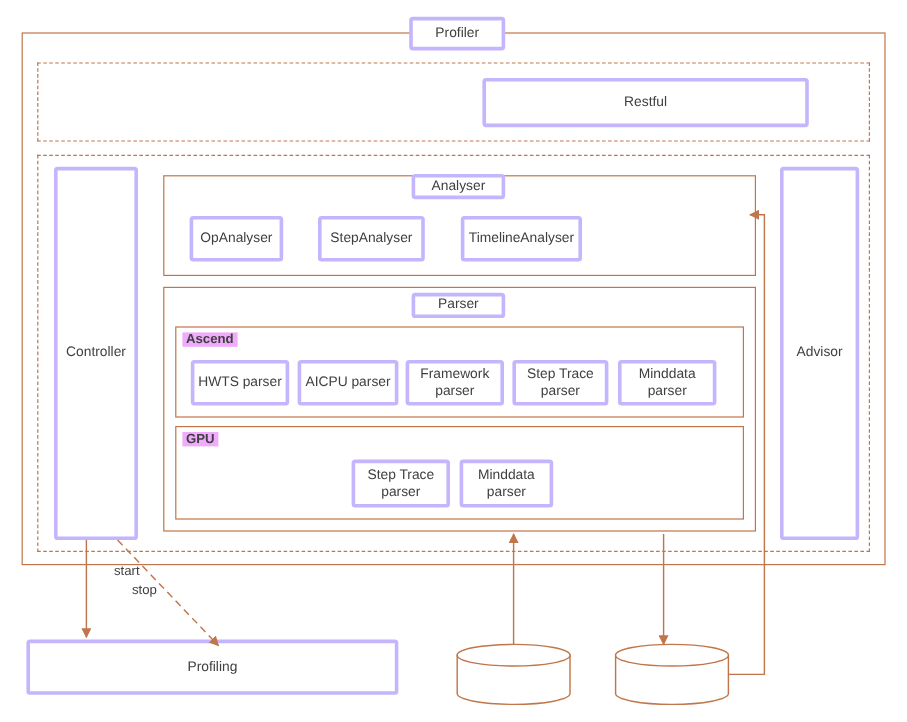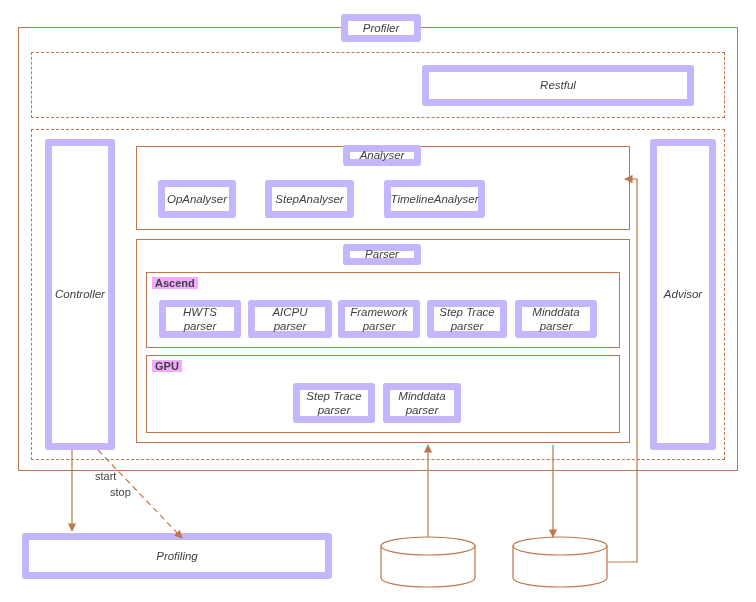--- a/index.html
+++ b/index.html
@@ -14,31 +14,30 @@
   #canvas {
     position: relative;
     width: 756px;
     height: 602px;
     overflow: hidden;
     background: #ffffff;
   }
   .box {
     position: absolute;
     box-sizing: border-box;
-    border: 7px solid #c4b5fd;
+    border: 3px solid #c4b5fd;
     border-radius: 3px;
     background: #ffffff;
     display: flex;
     align-items: center;
     justify-content: center;
     text-align: center;
     font-size: 11.5px;
     color: #3f3f3f;
     line-height: 1.25;
-    font-style: italic;
   }
   .plain {
     position: absolute;
     box-sizing: border-box;
     border: 1px solid #c0764a;
     background: transparent;
   }
   .dashed {
     position: absolute;
     box-sizing: border-box;
@@ -83,21 +82,21 @@
 
   <div class="plain" style="left:18px; top:27px; width:720px; height:444px;"></div>
 
   <div class="box" style="left:341px; top:14px; width:80px; height:28px;">
     <span>Profiler</span>
   </div>
 
   <div class="dashed" style="left:31px; top:52px; width:694px; height:66px;"></div>
 
 
-  <div class="box" style="left:402px; top:65px; width:272px; height:41px;margin-left:20px;">
+  <div class="box" style="left:402px; top:65px; width:272px; height:41px;">
     <span>Restful</span>
   </div>
 
   <div class="dashed" style="left:31px; top:129px; width:694px; height:331px;"></div>
 
   <div class="box" style="left:45px; top:139px; width:70px; height:311px;">
     <span>Controller</span>
   </div>
 
   <div class="box" style="left:650px; top:139px; width:66px; height:311px;">

